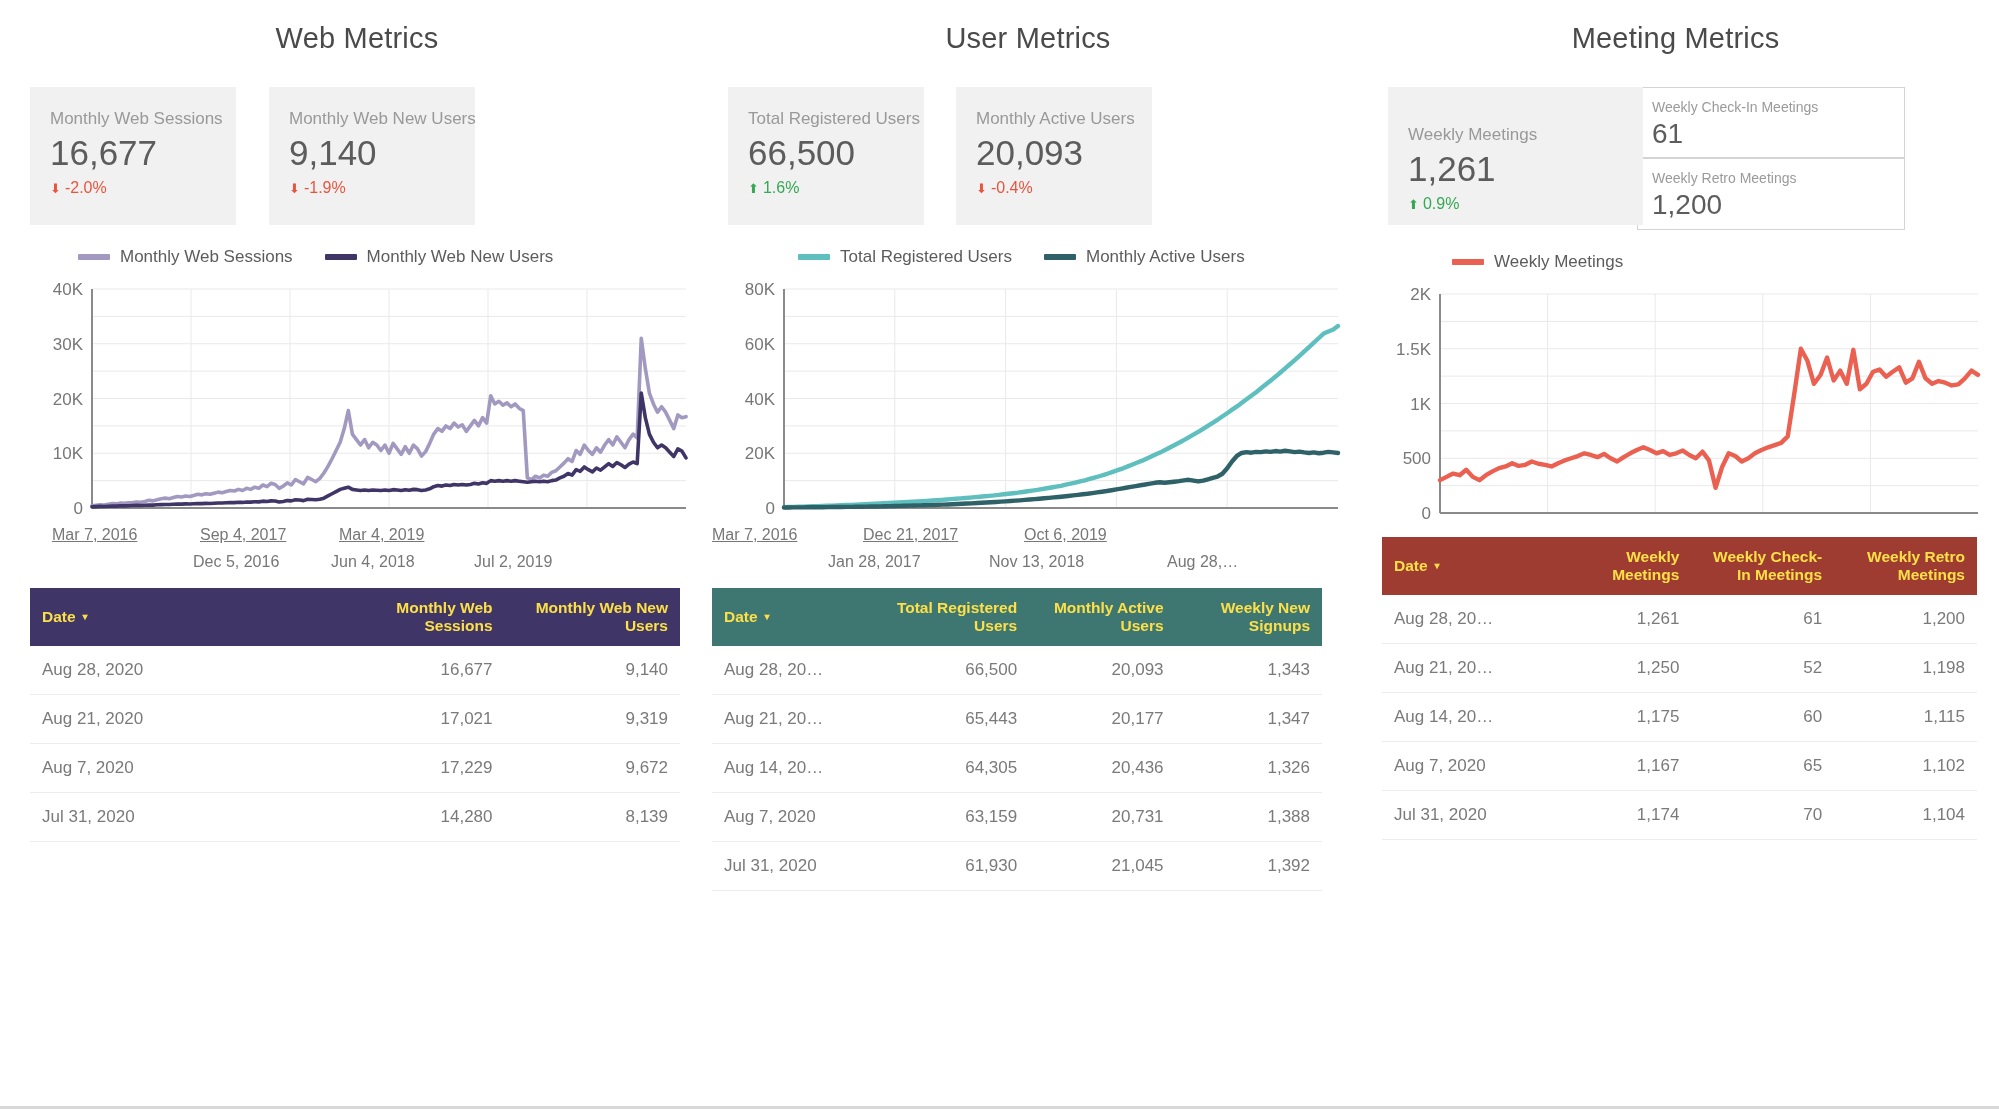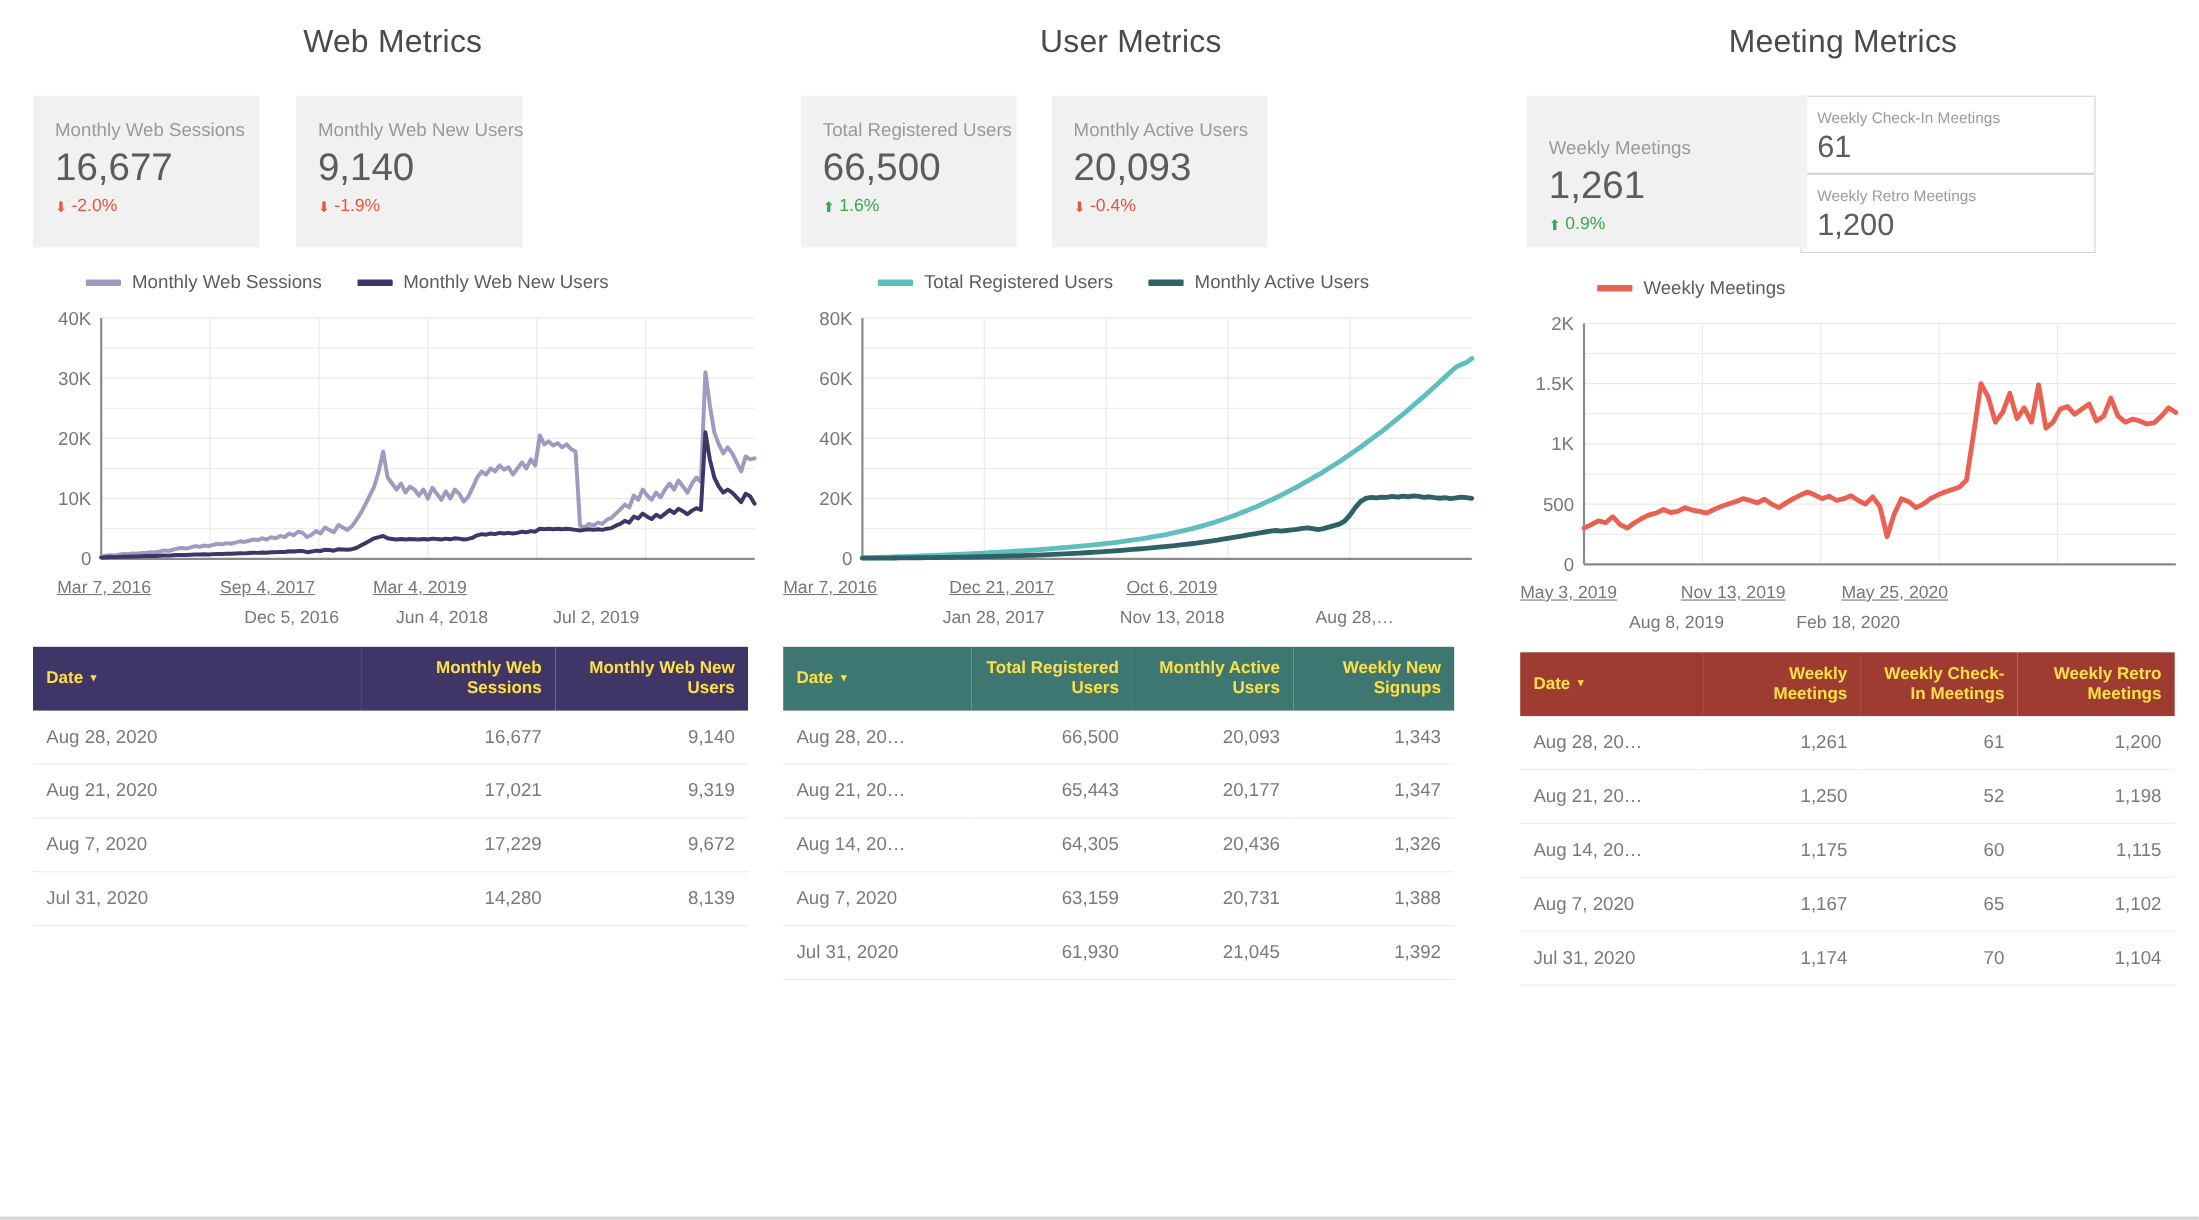--- a/index.html
+++ b/index.html
@@ -53,21 +53,21 @@
   .legend.lg-user{padding-left:86px;}
   .legend.lg-meet{padding-left:70px;}
 
   
   .chart-wrap{position:relative;margin-top:14px;}
   .chart-svg{display:block;}
 
   .xlabels{position:relative;height:56px;font-size:16px;color:#777777;}
   .xlabels span{position:absolute;white-space:nowrap;}
   .xl-row1{top:0;text-decoration:underline;}
-  .xl-row2{top:27px;margin-left:29px;}
+  .xl-row2{top:27px;}
 
   
   .tbl{width:100%;border-collapse:collapse;margin-top:6px;table-layout:fixed;}
   .tbl th{
     color:#fde047;font-size:15.5px;font-weight:bold;line-height:18px;
     padding:11px 12px;vertical-align:middle;
   }
   .tbl th.c-date{text-align:left;}
   .tbl th.c-num{text-align:right;}
   .tbl td{
@@ -369,27 +369,20 @@
           <text x="49" y="178.25" text-anchor="end" font-size="17" fill="#777" font-family="&quot;Liberation Sans&quot;,sans-serif">500</text>
           <text x="49" y="123.5" text-anchor="end" font-size="17" fill="#777" font-family="&quot;Liberation Sans&quot;,sans-serif">1K</text>
           <text x="49" y="68.75" text-anchor="end" font-size="17" fill="#777" font-family="&quot;Liberation Sans&quot;,sans-serif">1.5K</text>
           <text x="49" y="14" text-anchor="end" font-size="17" fill="#777" font-family="&quot;Liberation Sans&quot;,sans-serif">2K</text>
           <line x1="58" y1="8" x2="58" y2="227" stroke="#8a8a8a" stroke-width="2"></line>
           <line x1="58" y1="227" x2="596" y2="227" stroke="#8a8a8a" stroke-width="2"></line>
           <path d="M58.00 194.15 L64.56 190.87 L71.12 187.58 L77.68 189.22 L84.24 183.75 L90.80 190.87 L97.37 194.15 L103.93 189.22 L110.49 185.39 L117.05 182.11 L123.61 180.46 L130.17 177.18 L136.73 179.91 L143.29 178.82 L149.85 175.53 L156.41 177.72 L162.98 178.82 L169.54 180.46 L176.10 177.18 L182.66 174.44 L189.22 172.25 L195.78 170.06 L202.34 167.32 L208.90 168.97 L215.46 171.16 L222.02 167.87 L228.59 172.25 L235.15 175.53 L241.71 171.16 L248.27 167.32 L254.83 164.04 L261.39 161.30 L267.95 164.04 L274.51 167.32 L281.07 165.13 L287.63 168.97 L294.20 167.32 L300.76 164.59 L307.32 168.97 L313.88 172.25 L320.44 165.68 L327.00 174.44 L333.56 201.81 L340.12 181.01 L346.68 167.32 L353.24 170.06 L359.80 175.53 L366.37 172.25 L372.93 167.32 L379.49 164.04 L386.05 161.30 L392.61 159.11 L399.17 156.92 L405.73 150.35 L412.29 107.64 L418.85 62.75 L425.41 74.80 L431.98 97.79 L438.54 89.03 L445.10 71.51 L451.66 94.50 L458.22 84.65 L464.78 97.79 L471.34 63.84 L477.90 103.27 L484.46 97.79 L491.02 85.75 L497.59 83.56 L504.15 90.67 L510.71 85.75 L517.27 81.36 L523.83 96.69 L530.39 92.31 L536.95 75.89 L543.51 92.31 L550.07 97.79 L556.63 95.05 L563.20 96.69 L569.76 99.43 L576.32 98.34 L582.88 92.31 L589.44 84.65 L596.00 88.92 " fill="none" stroke="#ea6152" stroke-width="4.4" stroke-linejoin="round" stroke-linecap="round"></path>
         </svg>
     </div>
 
-    <div class="xlabels">
-      <span class="xl-row1" style="left:0px">May 3, 2019</span>
-      <span class="xl-row2" style="left:70px">Aug 8, 2019</span>
-      <span class="xl-row1" style="left:146px">Nov 13, 2019</span>
-      <span class="xl-row2" style="left:222px">Feb 18, 2020</span>
-      <span class="xl-row1" style="left:292px">May 25, 2020</span>
-    </div>
 
     <table class="tbl tm tbl-meet">
       <colgroup>
           <col style="width:28%">
           <col style="width:24%">
           <col style="width:24%">
           <col style="width:24%">
         </colgroup>
       <thead>
         <tr>

